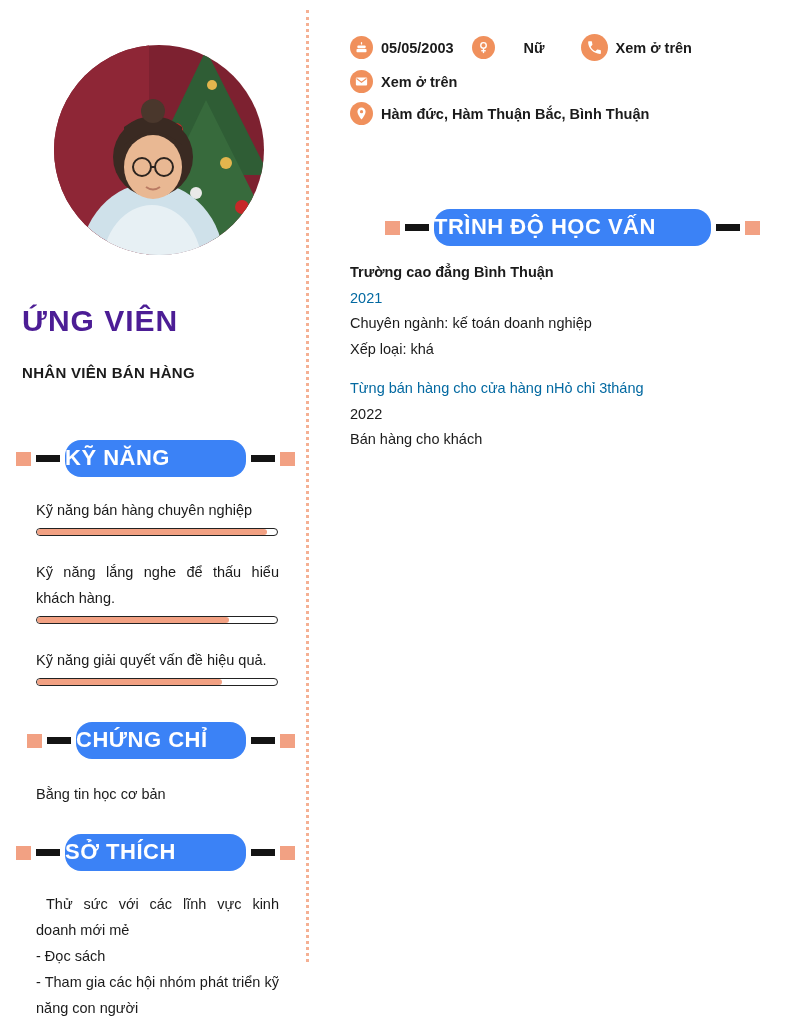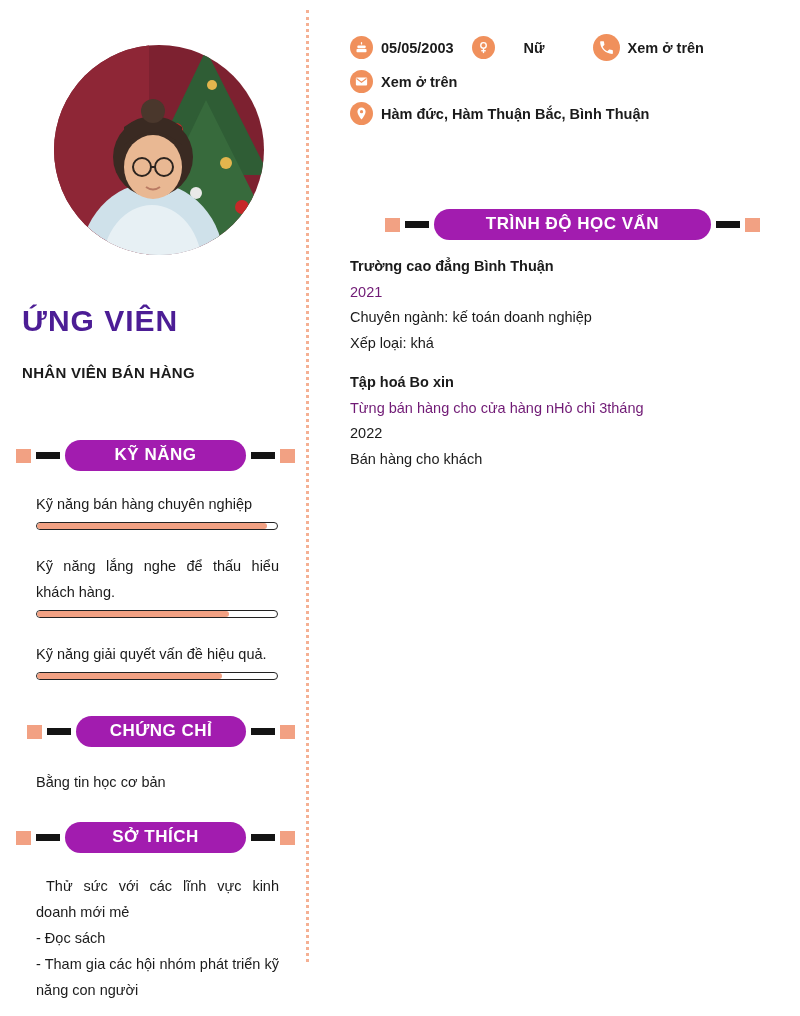--- a/index.html
+++ b/index.html
@@ -16,22 +16,22 @@
   .left-col { width:307px; flex:none; padding:45px 12px 0 22px; }
   .photo { width:210px; height:210px; margin:0 auto; border-radius:50%; overflow:hidden; }
   .photo svg { display:block; width:210px; height:210px; }
   .name { margin:49px 0 0; font-size:30px; font-weight:700; color:#4c1d95; letter-spacing:1px; }
   .job-title { margin-top:26px; font-size:15px; font-weight:700; letter-spacing:.3px; }
 
   .sec-head { display:flex; align-items:center; gap:5px; }
   .left-col .sec-head { margin-left:-6px; }
   .sq { width:15px; height:14px; background:#f2a183; flex:none; }
   .hbar { width:24px; height:7px; background:#141414; flex:none; }
-  .pill { flex:1; background:#a21caf; color:#fff; font-weight:700; font-size:17px;
-          text-align:center; padding:5px 0 6px; border-radius:16px; letter-spacing:.5px; }
+  .pill { flex:1; background:#3b82f6; color:#fff; font-weight:700; font-size:22px;
+          text-align:left; padding:5px 0 6px; border-radius:16px; letter-spacing:.5px; }
 
   .sec-body { margin:20px 0 0 14px; }
   .skill + .skill { margin-top:23px; }
   .skill-label { margin:0; font-size:14.5px; line-height:26px; text-align:justify; padding-right:16px; }
   .meter { margin-top:5px; width:242px; height:8px; border:1px solid #222; border-radius:4px; background:#fff; overflow:hidden; }
   .meter .fill { display:block; height:100%; background:#f2a183; border-radius:3px; }
 
   .mt-cert { margin-top:36px;padding-left:11px; }
   .mt-hob  { margin-top:27px; }
   .plain-line { margin:0; font-size:14.5px; line-height:26px; }
@@ -40,29 +40,29 @@
 
   
   .right-col { flex:1; padding:34px 30px 0 43px; }
   .c-row { display:flex; align-items:center; margin-bottom:9px; font-size:14.5px;font-weight:bold; }
   .cicon { width:23px; height:23px; border-radius:50%; background:#f0905c; display:flex;
            align-items:center; justify-content:center; margin-right:8px; flex:none; }
   .cicon svg { width:15px; height:15px; display:block; }
   .cicon.big { width:27px; height:27px; }
   .cicon.big svg { width:17px; height:17px; }
   .c-gap-sm { margin-right:18px; }
-  .c-gap-lg { margin-right:48px;padding-left:21px; }
+  .c-gap-lg { margin-right:36px;padding-left:21px; }
 
   .right-col .sec-head { margin:0 10px 0 35px; }
   .sec-head.edu { margin-top:84px; }
   .sec-head.exp { margin-top:30px; }
   .sec-body-r { margin-top:14px; }
   .sec-body-r p { margin:0; font-size:14.5px; line-height:25.5px; }
   .bold-line { font-weight:700; font-size:15px; }
-  .accent-text { color:#701a75; }
+  .accent-text { color:#0369a1; }
 </style>
 </head>
 <body>
 
 <div class="page">
   <div class="divider"></div>
 
   <div class="left-col">
 
     <div class="photo">
@@ -200,19 +200,18 @@
       <span class="sq"></span>
     </div>
     <div class="sec-body-r">
       <p class="bold-line">Trường cao đẳng Bình Thuận</p>
       <p class="accent-text">2021</p>
       <p>Chuyên ngành: kế toán doanh nghiệp</p>
       <p>Xếp loại: khá</p>
     </div>
 
     <div class="sec-body-r">
-      <p class="bold-line">Tập hoá Bo xin</p>
       <p class="accent-text">Từng bán hàng cho cửa hàng nHỏ chỉ 3tháng</p>
       <p>2022</p>
       <p>Bán hàng cho khách</p>
     </div>
   </div>
 </div>
 
 </body></html>

